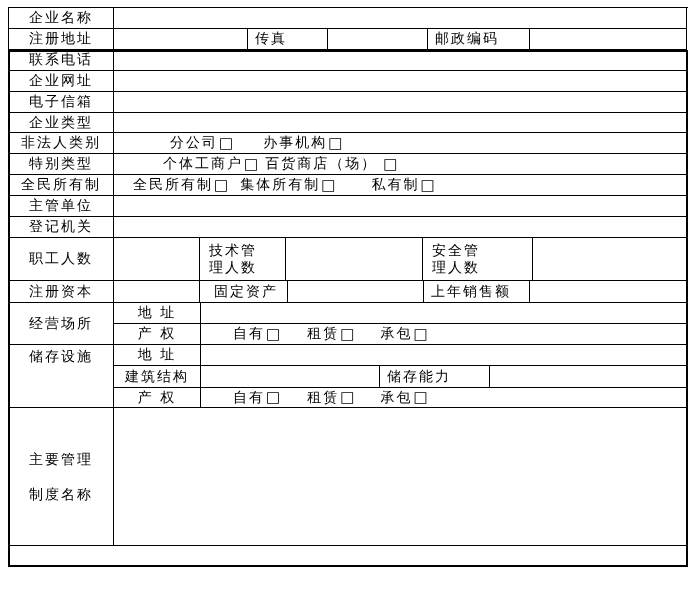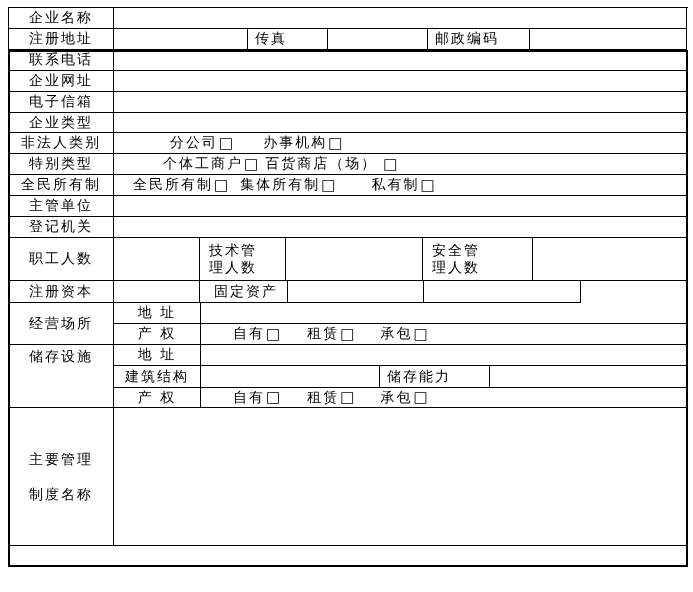--- a/index.html
+++ b/index.html
@@ -132,20 +132,21 @@
       <span>理人数</span>
     </div>
     <div class="c val" style="width:154px"></div>
   </div>
 
   <div class="row" style="height:22px">
     <div class="c label" style="width:105px">注册资本</div>
     <div class="c val" style="width:86px"></div>
     <div class="c hlab" style="width:88px;padding-left:14px">固定资产</div>
     <div class="c val" style="width:136px"></div>
+    <div class="c hlab" style="width:106px">上年销售额</div>
     <div class="c val" style="width:157px"></div>
   </div>
 
   <div class="row">
     <div class="c label" style="width:105px;height:42px">经营场所</div>
     <div class="stack">
       <div class="row" style="height:21px">
         <div class="c label" style="width:87px">地 址</div>
         <div class="c val" style="width:486px"></div>
       </div>

